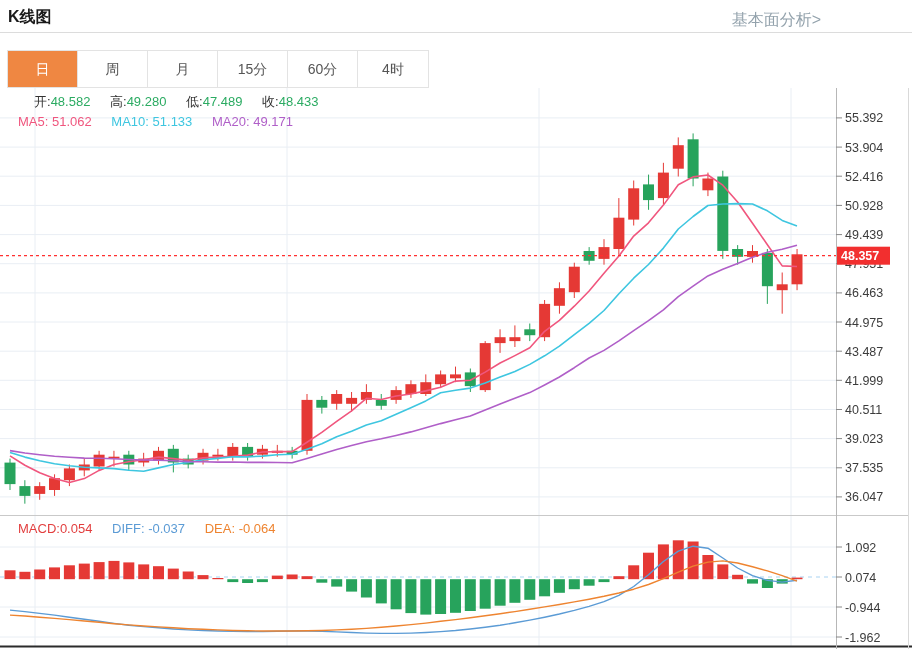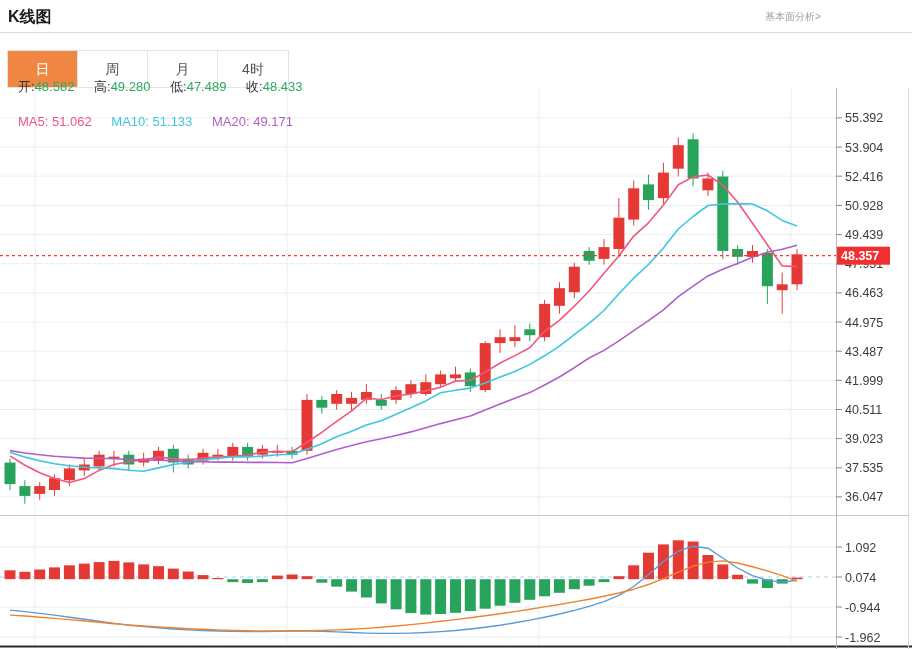--- a/index.html
+++ b/index.html
@@ -1,19 +1,19 @@
 <!DOCTYPE html>
 <html><head>
 <meta charset="utf-8">
 <style>
   html,body{margin:0;padding:0;background:#fff;width:912px;height:649px;overflow:hidden;
     font-family:"Liberation Sans","DejaVu Sans",sans-serif;}
   #stage{position:relative;width:827px;height:649px;background:#fff;}
   .page-title{position:absolute;left:8px;top:7px;font-size:16px;font-weight:bold;color:#1a1a1a;}
-  .fa-link{position:absolute;right:6px;top:10px;font-size:10px;color:#93a2ac;cursor:pointer;font-family:Liberation Mono, monospace;}
+  .fa-link{position:absolute;right:6px;top:10px;font-size:16px;color:#93a2ac;cursor:pointer;}
   .top-divider{position:absolute;left:0;top:32px;width:912px;height:1px;background:#dcdcdc;}
   .tabbar{position:absolute;left:7px;top:50px;height:38px;display:flex;border:1px solid #e3e3e3;box-sizing:border-box;background:#fff;}
   .tab{width:70px;height:36px;line-height:36px;text-align:center;font-size:14px;color:#555;
     border-right:1px solid #e3e3e3;cursor:pointer;box-sizing:border-box;background:#fff;}
   .tab:last-child{border-right:none;text-align:center;}
   .tab.active{color:#fff;font-weight:normal;}
   .overlay-row{position:absolute;left:18px;font-size:13px;white-space:nowrap;pointer-events:none;}
   .overlay-row b{font-weight:normal;}
   .grp{margin-right:16px;}
   .lbl{color:#333;}
@@ -27,20 +27,22 @@
 <div id="stage">
 
   <div class="page-title">K线图</div>
   <div class="fa-link">基本面分析&gt;</div>
   <div class="top-divider"></div>
 
   <div class="tabbar" id="tabbar">
       <div class="tab active">日</div>
       <div class="tab">周</div>
       <div class="tab">月</div>
+      <div class="tab">15分</div>
+      <div class="tab">60分</div>
       <div class="tab">4时</div>
     </div>
 
   <svg id="main-svg" style="top:88px;" width="912" height="427" viewBox="0 0 912 427">
       <line x1="0" y1="29.9" x2="836" y2="29.9" stroke="#e9eef4" stroke-width="1"></line>
       <line x1="0" y1="59.1" x2="836" y2="59.1" stroke="#e9eef4" stroke-width="1"></line>
       <line x1="0" y1="88.2" x2="836" y2="88.2" stroke="#e9eef4" stroke-width="1"></line>
       <line x1="0" y1="117.4" x2="836" y2="117.4" stroke="#e9eef4" stroke-width="1"></line>
       <line x1="0" y1="146.6" x2="836" y2="146.6" stroke="#e9eef4" stroke-width="1"></line>
       <line x1="0" y1="175.7" x2="836" y2="175.7" stroke="#e9eef4" stroke-width="1"></line>
@@ -277,25 +279,30 @@
       <line x1="836" y1="32.0" x2="842" y2="32.0" stroke="#888" stroke-width="1"></line>
       <text x="845" y="36.5" font-size="12.5" fill="#3c3c3c">1.092</text>
       <line x1="836" y1="62.0" x2="842" y2="62.0" stroke="#888" stroke-width="1"></line>
       <text x="845" y="66.5" font-size="12.5" fill="#3c3c3c">0.074</text>
       <line x1="836" y1="92.0" x2="842" y2="92.0" stroke="#888" stroke-width="1"></line>
       <text x="845" y="96.5" font-size="12.5" fill="#3c3c3c">-0.944</text>
       <line x1="836" y1="122.0" x2="842" y2="122.0" stroke="#888" stroke-width="1"></line>
       <text x="845" y="126.5" font-size="12.5" fill="#3c3c3c">-1.962</text>
     </svg>
 
-  <div class="overlay-row" style="top:78px;">
+  <div class="overlay-row" style="top:93px;margin-left:16px;">
     <span class="grp"><span class="lbl">开:</span><b class="val-green">48.582</b></span>
     <span class="grp"><span class="lbl">高:</span><b class="val-green">49.280</b></span>
     <span class="grp"><span class="lbl">低:</span><b class="val-green">47.489</b></span>
     <span class="grp"><span class="lbl">收:</span><b class="val-green">48.433</b></span>
   </div>
   <div class="overlay-row" style="top:114px;">
     <span class="grp ma5"><span>MA5:</span> <b>51.062</b></span>
     <span class="grp ma10"><span>MA10:</span> <b>51.133</b></span>
     <span class="grp ma20"><span>MA20:</span> <b>49.171</b></span>
   </div>
+  <div class="overlay-row" style="top:521px;">
+    <span class="grp macdv"><span>MACD:</span><b>0.054</b></span>
+    <span class="grp diffv"><span>DIFF:</span> <b>-0.037</b></span>
+    <span class="grp deav"><span>DEA:</span> <b>-0.064</b></span>
+  </div>
 
 </div>
 
 </body></html>

